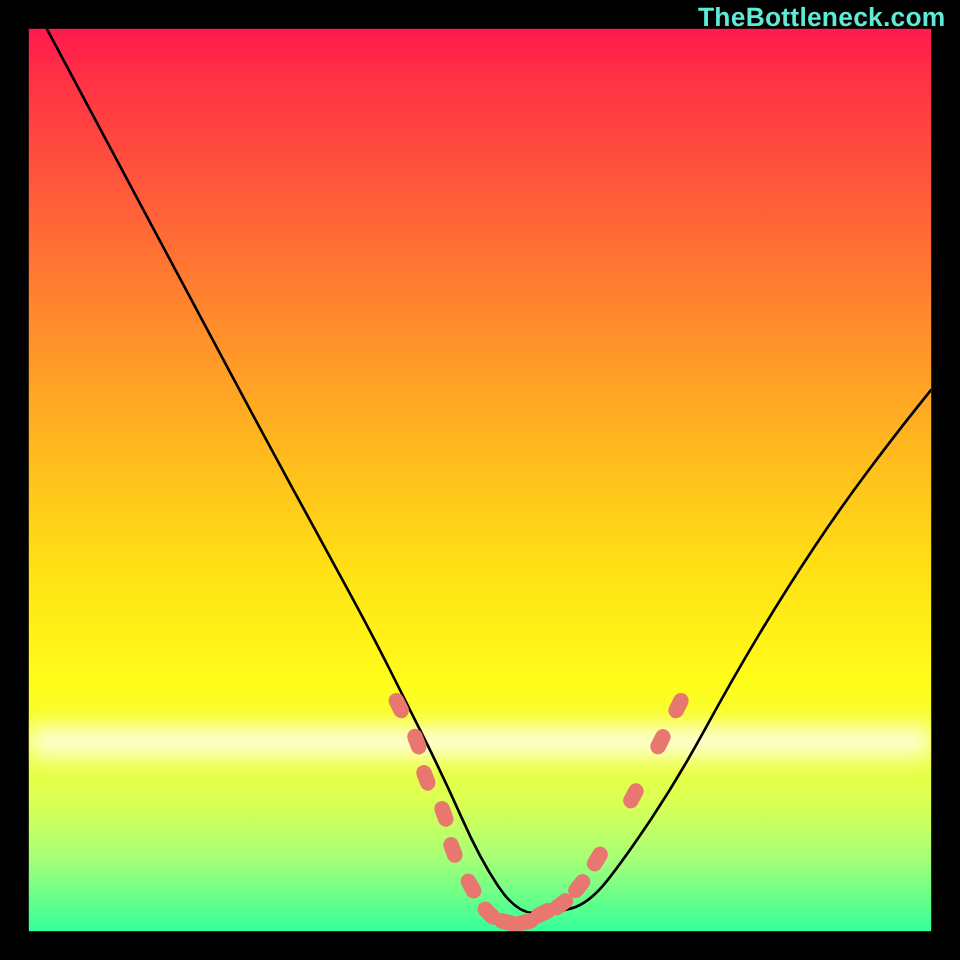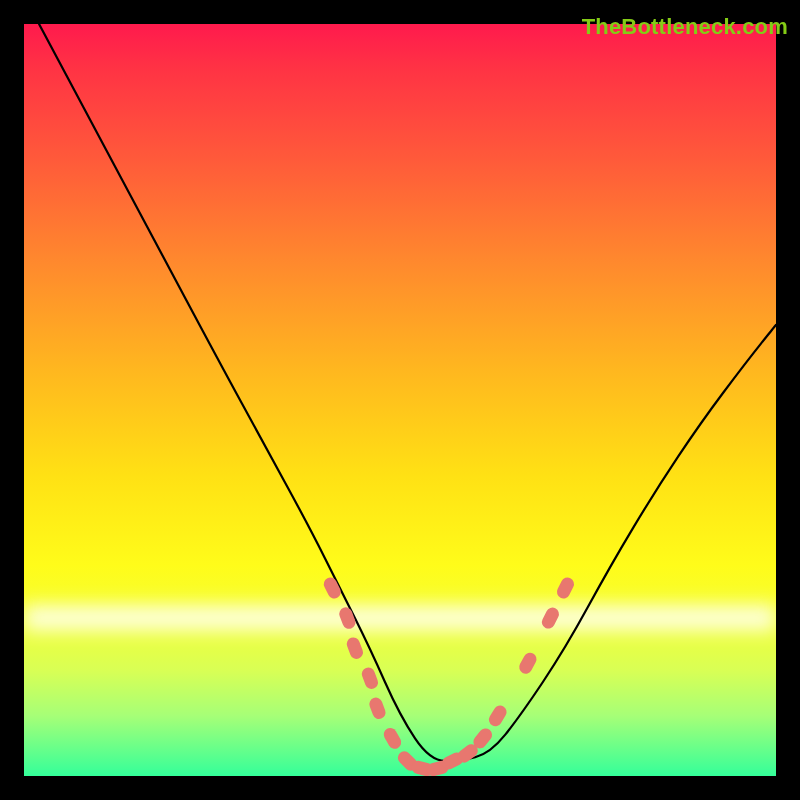--- a/index.html
+++ b/index.html
@@ -25,23 +25,23 @@
       #ffb71f 46%,
       #ffe114 60%,
       #fffc1a 72%,
       #f2ff3a 80%,
       #d8ff55 86%,
       #a6ff77 92%,
       #34ff9a 100%);
   }
   .watermark {
     position: absolute;
-    top: 14px;
+    top: 2px;
     right: 12px;
-    color: #84cc16;
+    color: #5eead4;
     font-size: 22px;
     font-weight: 600;
     letter-spacing: 0.2px;
     z-index: 5;
   }
   svg.plot {
     position: absolute;
     left: 24px;
     top: 24px;
     width: 752px;

